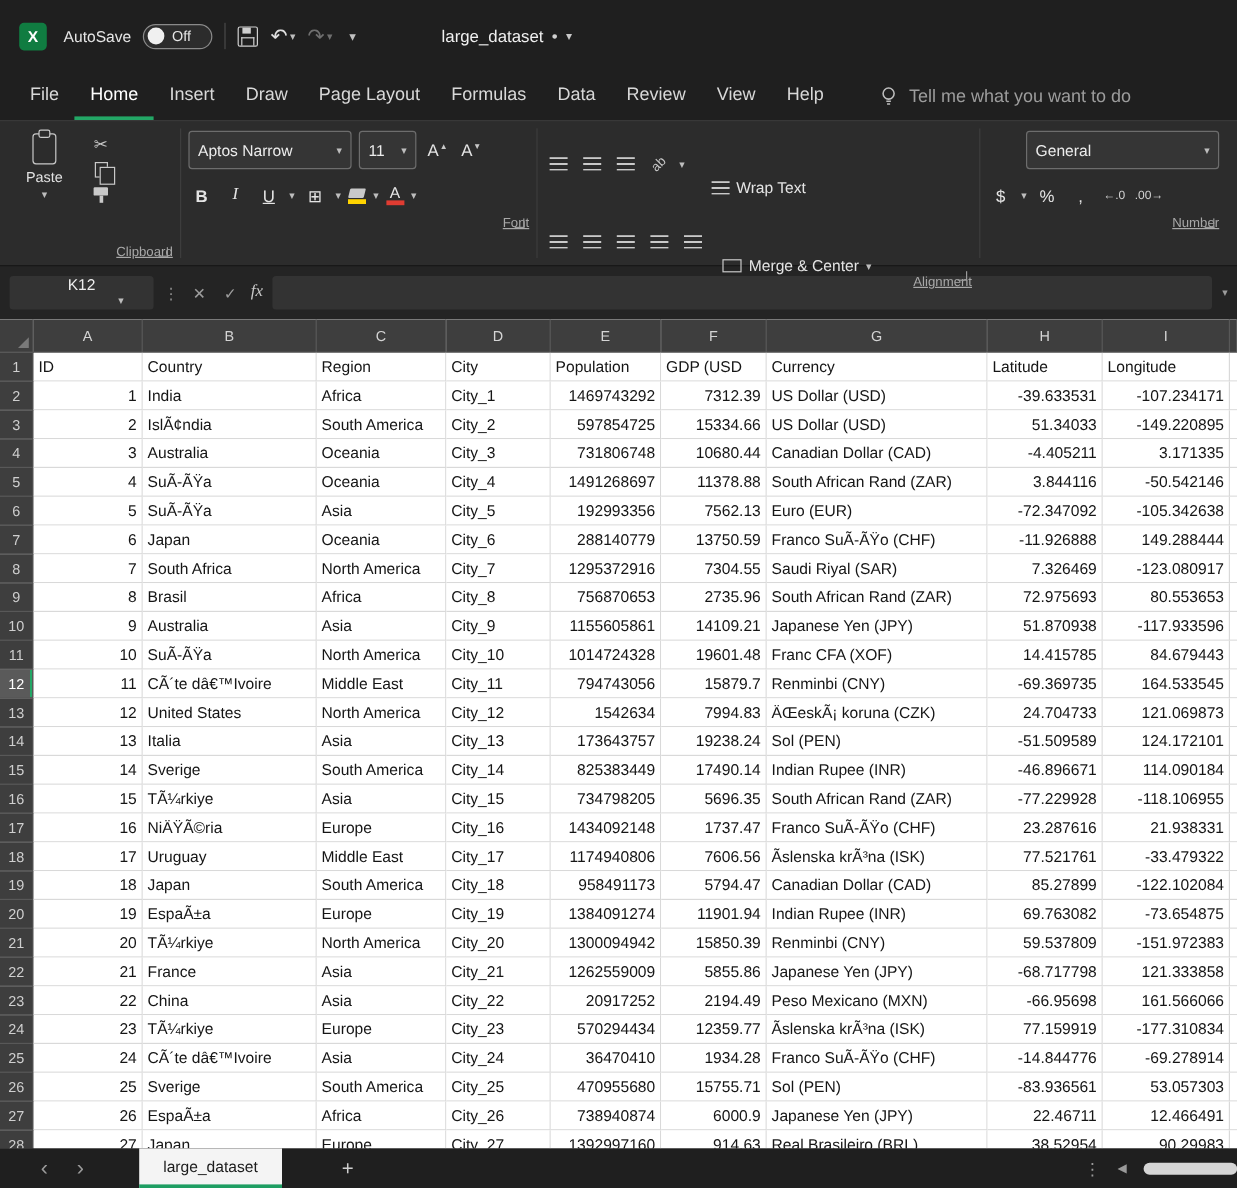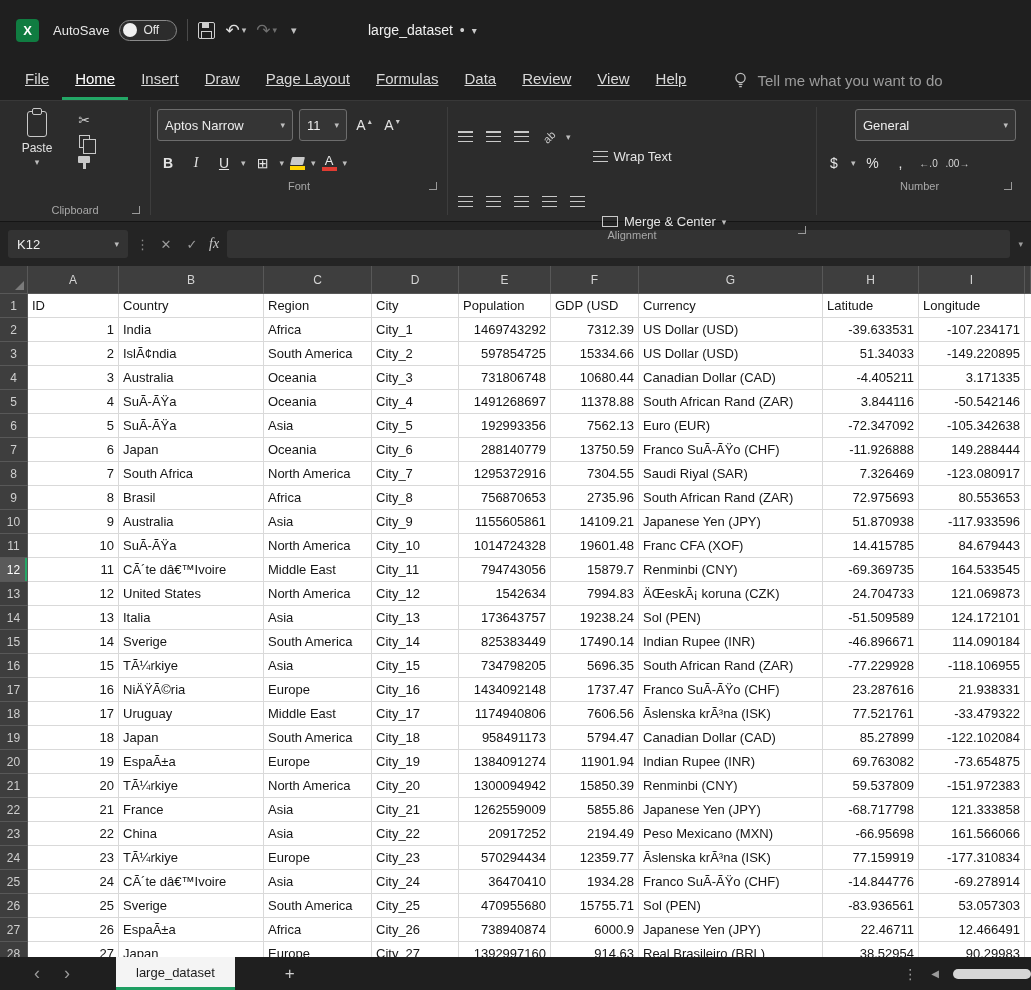--- a/index.html
+++ b/index.html
@@ -22,29 +22,29 @@
   .tb-btn .mini-caret { font-size:9px; color:#bdbdbd; }
   .tb-btn.disabled, .tb-btn.disabled .mini-caret { color:#6f6f6f; }
   .qat-caret { color:#c0c0c0; font-size:11px; margin-left:4px; }
   .title-group { position:absolute; left:368px; top:0; height:60px; display:flex; align-items:center; gap:7px; }
   .doc-title { color:#f0f0f0; font-size:14px; }
   .modified-dot { color:#d0d0d0; font-size:14px; }
   .title-caret { color:#c9c9c9; font-size:10px; }
 
   
   .menubar { height:40px; display:flex; align-items:stretch; padding:0 12px; background:#1f1f1f; }
-  .menu-item { display:flex; align-items:center; padding:0 13px; color:#d8d8d8; font-size:15px; border-bottom:3px solid transparent;text-decoration:underline; }
+  .menu-item { display:flex; align-items:center; padding:0 13px; color:#d8d8d8; font-size:15px; border-bottom:3px solid transparent; }
   .menu-item.active { color:#ffffff; border-bottom-color:#23a766; }
   .tellme { display:flex; align-items:center; gap:9px; margin-left:34px; color:#9c9c9c; font-size:15px; }
 
   
   .ribbon { height:122px; background:#2c2c2c; border-top:1px solid #383838; border-bottom:1px solid #151515; display:flex; }
   .rgroup { display:flex; flex-direction:column; padding:8px 6px 0; position:relative; }
   .rgroup-body { flex:1; display:flex; align-items:flex-start; }
-  .rgroup-footer { height:22px; display:flex; align-items:center; justify-content:center; color:#a8a8a8; font-size:11px; position:relative; }
+  .rgroup-footer { height:22px; display:flex; align-items:center; justify-content:flex-end; color:#a8a8a8; font-size:11px; position:relative;text-decoration:underline; }
   .launcher { position:absolute; right:4px; bottom:7px; width:8px; height:8px; border-right:1.5px solid #9a9a9a; border-bottom:1.5px solid #9a9a9a; }
   .vdiv { width:1px; background:#3d3d3d; margin:6px 0; }
   .g-clipboard { width:150px; }
   .g-font { width:296px; }
   .g-align { width:368px; }
   .g-number { width:205px; }
 
   .paste-block { width:62px; display:flex; flex-direction:column; align-items:center; gap:2px; padding-top:2px; }
   .clip-icon { width:20px; height:26px; border:1.6px solid #c9c9c9; border-radius:3px; position:relative; }
   .clip-icon::before { content:""; position:absolute; top:-4px; left:4px; width:8px; height:5px; background:#2c2c2c; border:1.6px solid #c9c9c9; border-radius:2px; }
@@ -75,21 +75,21 @@
   .fill-shape { width:13px; height:8px; background:#c9c9c9; transform:skewX(-14deg); border-radius:1px; }
   .fc-letter { color:#e8e8e8; font-size:13px; line-height:11px; }
   .lines { width:15px; height:11px; background:repeating-linear-gradient(to bottom,#c9c9c9 0 1.5px,transparent 1.5px 4.8px); }
   .orient { color:#c9c9c9; font-size:11px; transform:rotate(-45deg); }
   .icon-label-btn { display:flex; align-items:center; gap:6px; color:#e4e4e4; font-size:13px;margin-top:40px; }
   .merge-box { width:16px; height:11px; border:1.5px solid #c9c9c9; }
   .dec-btn { color:#d6d6d6; font-size:10px; letter-spacing:0; }
 
   
   .formulabar { height:44px; background:#242424; display:flex; align-items:center; padding:0 8px; gap:8px; }
-  .namebox { width:120px; height:28px; background:#333333; border-radius:3px; display:flex; align-items:center; padding:0 9px; color:#eeeeee; font-size:13px; }
+  .namebox { width:120px; height:28px; background:#333333; border-radius:3px; display:flex; align-items:center; padding:0 25px; color:#eeeeee; font-size:13px;flex-direction:column; }
   .namebox .caret { margin-left:auto; }
   .fb-sep { color:#8c8c8c; font-size:13px; }
   .fb-ico { color:#9c9c9c; font-size:13px; width:18px; text-align:center; }
   .fb-fx { color:#c9c9c9; font-style:italic; font-family:"Liberation Serif", serif; font-size:14px; }
   .fb-input { flex:1; height:28px; background:#333333; border-radius:3px; }
   .fb-expand { color:#9c9c9c; font-size:9px; }
 
   
   .sheet { height:691px; background:#ffffff; overflow:hidden; }
   .sheet-row { display:grid; grid-template-columns:28px 91px 145px 108px 87px 92px 88px 184px 96px 106px 1fr; height:24px; }

